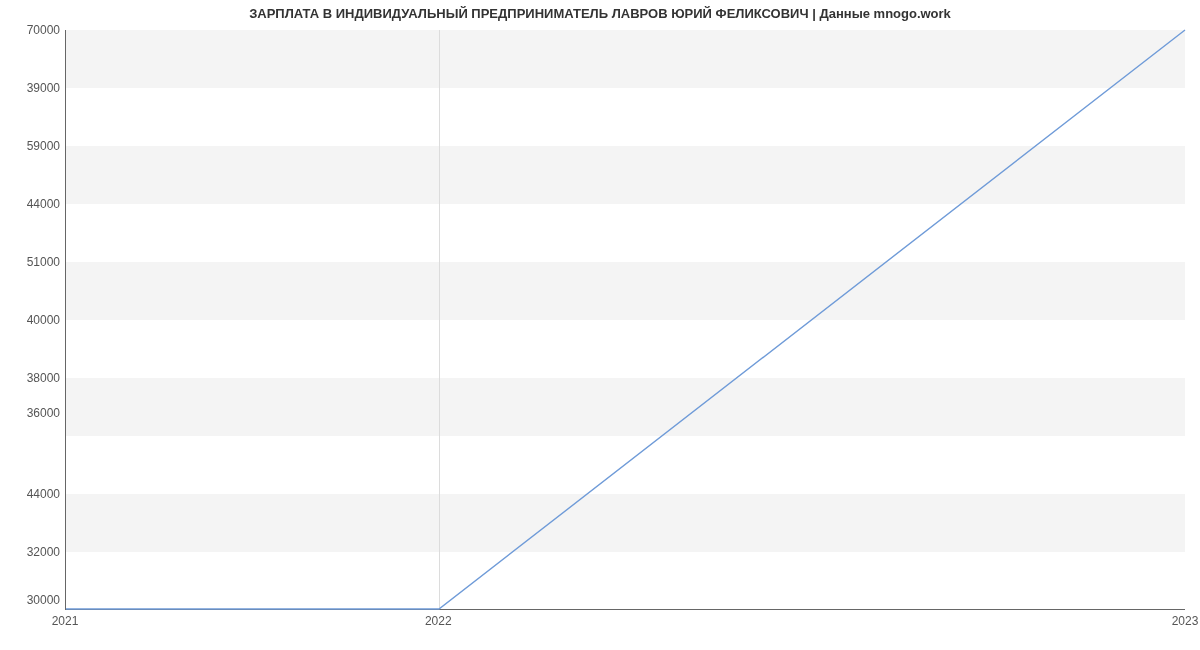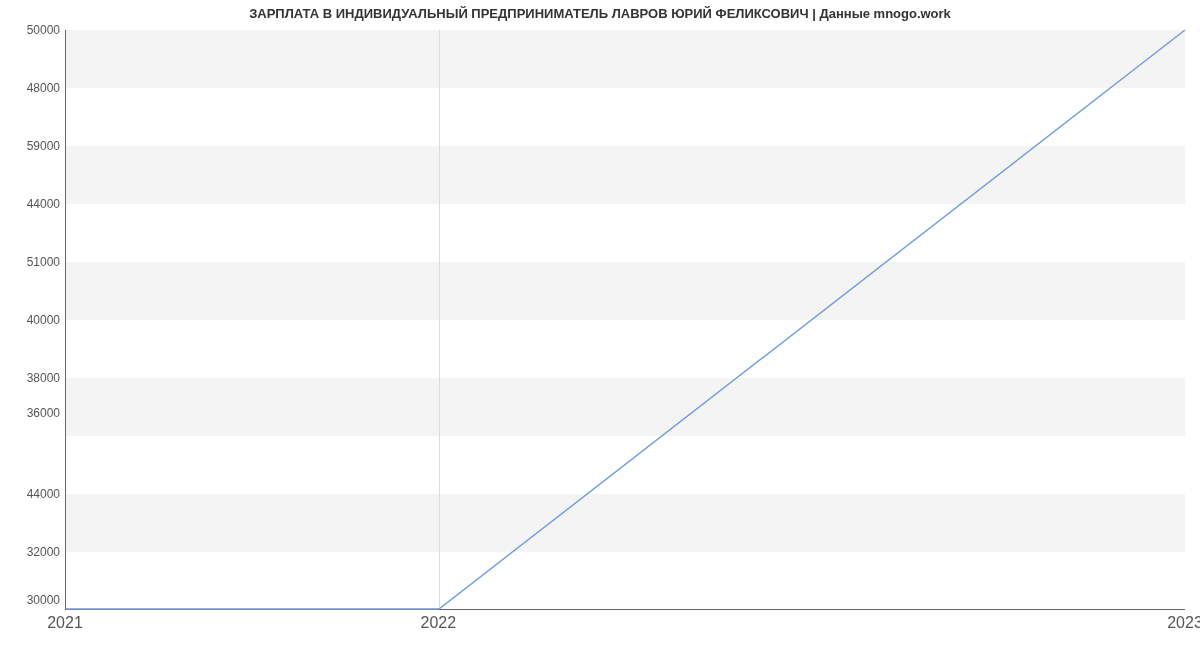--- a/index.html
+++ b/index.html
@@ -54,21 +54,21 @@
     right: 1140px;
     width: 55px;
     text-align: right;
     font-size: 12px;
     color: #555;
     transform: translateY(-50%);
   }
   .x-tick {
     position: absolute;
     top: 614px;
-    font-size: 16px;
+    font-size: 12px;
     color: #555;
     transform: translateX(-50%);
   }
   svg.line-layer {
     position: absolute;
     left: 0;
     top: 0;
     width: 100%;
     height: 100%;
     overflow: visible;
@@ -82,22 +82,22 @@
 
   <div class="y-tick" style="top:600px">30000</div>
   <div class="y-tick" style="top:552px">32000</div>
   <div class="y-tick" style="top:494px">44000</div>
   <div class="y-tick" style="top:413px">36000</div>
   <div class="y-tick" style="top:378px">38000</div>
   <div class="y-tick" style="top:320px">40000</div>
   <div class="y-tick" style="top:262px">51000</div>
   <div class="y-tick" style="top:204px">44000</div>
   <div class="y-tick" style="top:146px">59000</div>
-  <div class="y-tick" style="top:88px">48000</div>
-  <div class="y-tick" style="top:30px">50000</div>
+  <div class="y-tick" style="top:88px">39000</div>
+  <div class="y-tick" style="top:30px">70000</div>
 
   <div class="x-tick" style="left:65px">2021</div>
   <div class="x-tick" style="left:438.3px">2022</div>
   <div class="x-tick" style="left:1185px">2023</div>
 
   <div class="plot">
 
     <div class="band" style="top:0px;   height:58px"></div>
     <div class="band" style="top:116px; height:58px"></div>
     <div class="band" style="top:232px; height:58px"></div>

